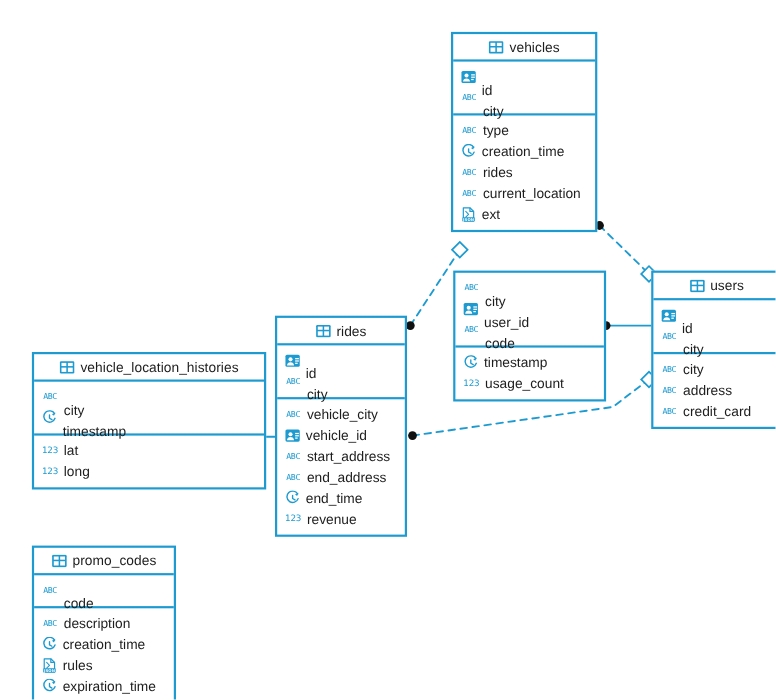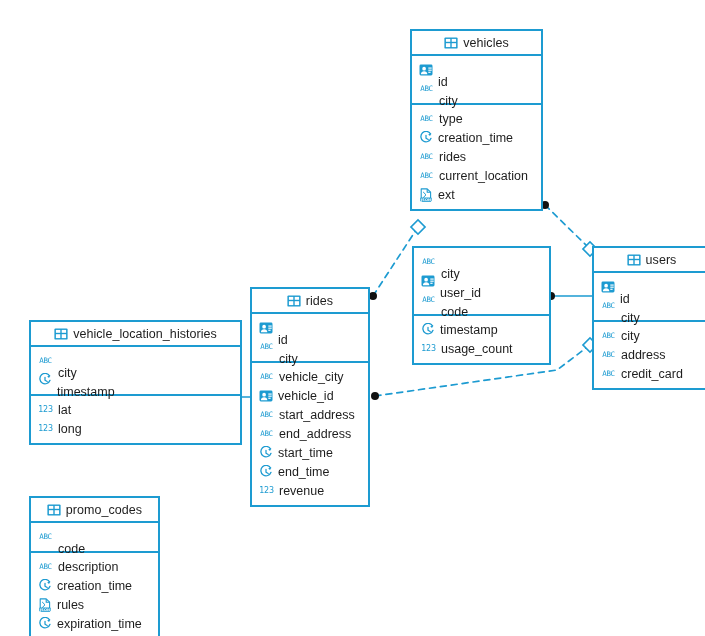--- a/index.html
+++ b/index.html
@@ -347,30 +347,20 @@
           <span class="lbl">end_address</span>
         </div>
         <div class="ent-row">
           <span class="ico ">
             <svg width="14" height="14" viewBox="0 0 14 14">
     <path d="M11.6 3.0 A5.2 5.2 0 1 0 12.0 7.3" fill="none" stroke="#1d9bd1" stroke-width="1.3" stroke-linecap="round"></path>
     <path d="M12.3 2.0 L11.1 5.0 L9.2 3.5 Z" fill="#1d9bd1"></path>
     <path d="M7 4.3 L7 7.2 L9.2 8.5" fill="none" stroke="#1d9bd1" stroke-width="1.25" stroke-linecap="round" stroke-linejoin="round"></path>
   </svg>
           </span>
-          <span class="lbl">start_time</span>
-        </div>
-        <div class="ent-row">
-          <span class="ico ">
-            <svg width="14" height="14" viewBox="0 0 14 14">
-    <path d="M11.6 3.0 A5.2 5.2 0 1 0 12.0 7.3" fill="none" stroke="#1d9bd1" stroke-width="1.3" stroke-linecap="round"></path>
-    <path d="M12.3 2.0 L11.1 5.0 L9.2 3.5 Z" fill="#1d9bd1"></path>
-    <path d="M7 4.3 L7 7.2 L9.2 8.5" fill="none" stroke="#1d9bd1" stroke-width="1.25" stroke-linecap="round" stroke-linejoin="round"></path>
-  </svg>
-          </span>
           <span class="lbl">end_time</span>
         </div>
         <div class="ent-row">
           <span class="ico ico-123">123</span>
           <span class="lbl">revenue</span>
         </div>
       </div>
     </div>
     <div class="entity" style="left: 29px; top: 320px; width: 213px;">
       <div class="ent-header">

